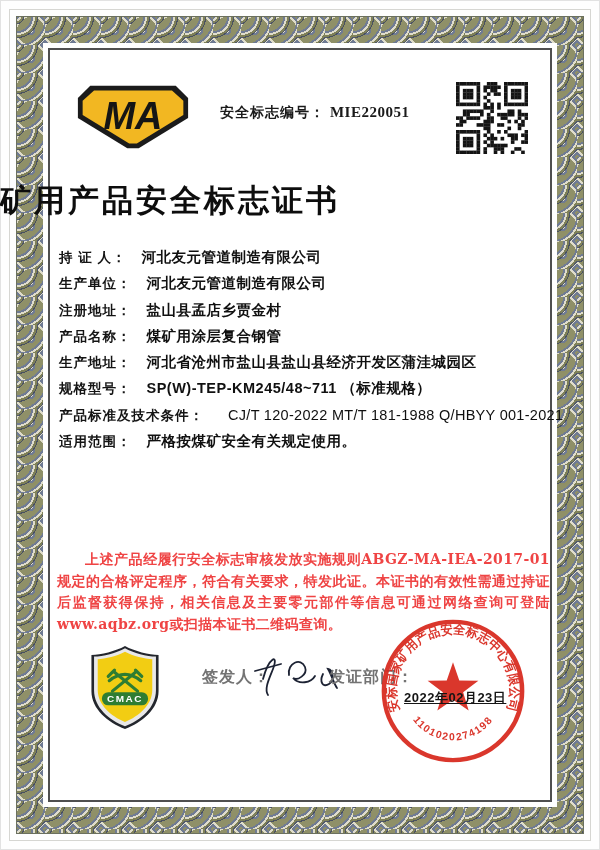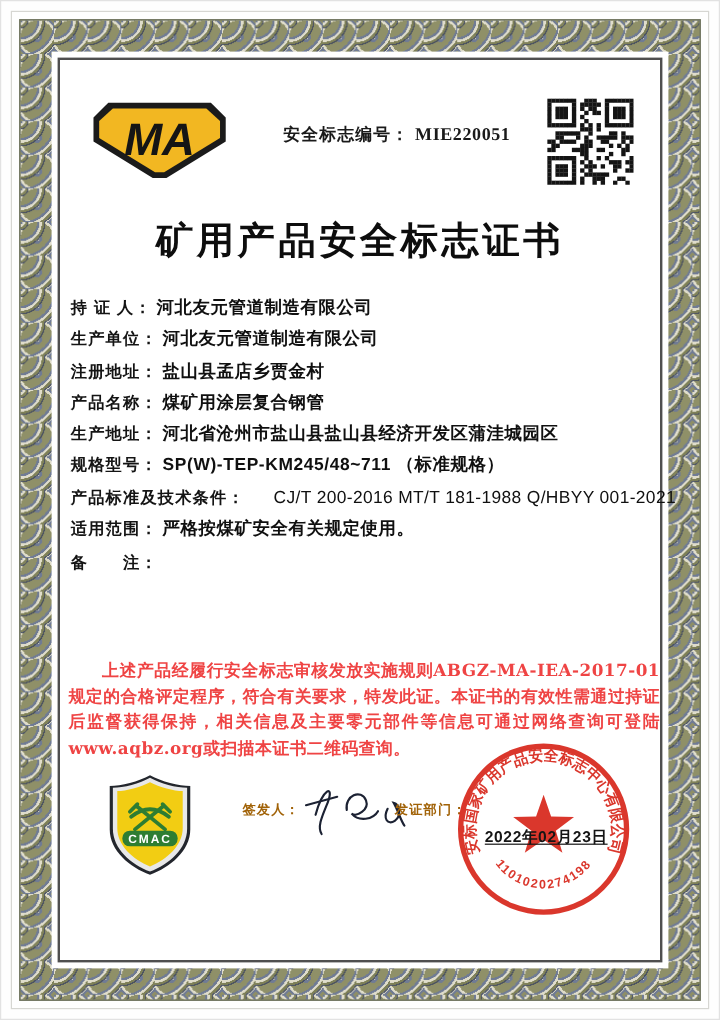--- a/index.html
+++ b/index.html
@@ -7,36 +7,36 @@
         font-family:"Liberation Sans",sans-serif;box-shadow:inset 0 0 0 1px #e2e2e2;}
   .edge{position:absolute;inset:9px;border:1px solid #d6d6d2;pointer-events:none;}
   .frame{position:absolute;inset:16px;background-color:#8f9068;
     background-image:
       repeating-radial-gradient(circle at 0 0, rgba(110,122,150,.95) 0 2px, rgba(228,225,208,.95) 2px 4px, rgba(125,127,86,.95) 4px 6px, rgba(66,74,96,.9) 6px 7px, rgba(150,150,110,0) 7px 14px),
       repeating-radial-gradient(circle at 14px 14px, rgba(228,225,208,.95) 0 2px, rgba(110,122,150,.95) 2px 4px, rgba(143,143,102,.95) 4px 6px, rgba(66,74,96,0) 6px 14px);
     background-size:28px 28px;border:1px solid #6b705e;}
   .inner{position:absolute;inset:48px;background:#ffffff;border:2px solid #4f4f4f;box-shadow:0 0 0 5px #ffffff;}
   .content{position:absolute;inset:0;}
   .abs{position:absolute;}
-  .serial{left:236px;top:104px;font-size:14px;font-weight:600;color:#1a1a1a;letter-spacing:1px;}
+  .serial{left:220px;top:104px;font-size:14px;font-weight:600;color:#1a1a1a;letter-spacing:1px;}
   .serial .num{font-family:"Liberation Serif",serif;font-weight:600;font-size:15px;letter-spacing:.5px;}
-  .title{left:0;right:0;top:180px;text-align:center;font-size:31px;font-weight:900;
+  .title{left:0;right:0;top:180px;text-align:left;font-size:31px;font-weight:900;
          color:#0d0d0d;letter-spacing:3px;font-family:"Liberation Sans",sans-serif;}
   .fields{left:59px;top:244px;right:48px;}
   .frow{line-height:25.3px;white-space:nowrap;}
   .flabel{font-size:13.5px;font-weight:bold;color:#141414;letter-spacing:1px;margin-top:44px;}
-  .fvalue{font-size:14.5px;font-weight:600;color:#101010;margin-left:4px;letter-spacing:.5px;}
+  .fvalue{font-size:14.5px;font-weight:600;color:#101010;margin-left:15px;letter-spacing:.5px;}
   .frow.std .fvalue{font-weight:500;letter-spacing:.3px;margin-left:24px;}
   .daterow{margin-top:3px;}
   .daterow .second{margin-left:52px;}
   .remarkrow{margin-top:2px;}
   .statement{left:57px;right:50px;top:549px;font-size:14px;font-weight:bold;color:#ef4444;
              line-height:21.6px;text-indent:2em;text-align:justify;letter-spacing:.4px;
              font-family:"DejaVu Serif",serif;}
-  .siglabel{font-size:11px;font-weight:bold;color:#a16207;letter-spacing:1px;}
+  .siglabel{font-size:16px;font-weight:bold;color:#737373;letter-spacing:1px;}
   .stampdate{left:404px;top:689px;font-size:13px;font-weight:700;color:#151515;z-index:5;letter-spacing:.5px;text-decoration:underline;}
   .stamp-wrap{left:374px;top:612px;width:158px;height:158px;z-index:4;opacity:.93;}
   svg{display:block;}
 </style>
 </head>
 <body>
 
 <div class="page">
   <div class="edge"></div>
   <div class="frame"></div>
@@ -291,27 +291,24 @@
       <div class="frow">
         <span class="flabel">产品名称：</span><span class="fvalue">煤矿用涂层复合钢管</span>
       </div>
       <div class="frow">
         <span class="flabel">生产地址：</span><span class="fvalue">河北省沧州市盐山县盐山县经济开发区蒲洼城园区</span>
       </div>
       <div class="frow">
         <span class="flabel">规格型号：</span><span class="fvalue">SP(W)-TEP-KM245/48~711 （标准规格）</span>
       </div>
       <div class="frow std">
-        <span class="flabel">产品标准及技术条件：</span><span class="fvalue">CJ/T 200-2016 MT/T 181-1988 Q/HBYY 001-2021</span>
+        <span class="flabel">产品标准及技术条件：</span><span class="fvalue">CJ/T 120-2022 MT/T 181-1988 Q/HBYY 001-2021</span>
       </div>
       <div class="frow">
         <span class="flabel">适用范围：</span><span class="fvalue">严格按煤矿安全有关规定使用。</span>
-      </div>
-      <div class="frow remarkrow">
-        <span class="flabel">备　　注：</span>
       </div>
     </div>
 
     <div class="abs statement">上述产品经履行安全标志审核发放实施规则ABGZ-MA-IEA-2017-01规定的合格评定程序，符合有关要求，特发此证。本证书的有效性需通过持证后监督获得保持，相关信息及主要零元部件等信息可通过网络查询可登陆www.aqbz.org或扫描本证书二维码查询。</div>
 
     <svg class="abs" style="left:88px;top:645px;" width="74" height="86" viewBox="0 0 70 82">
       <path d="M35 1 C26 6 12 9.5 3 9.5 L3 44 C3 61 19 74 35 80 C51 74 67 61 67 44 L67 9.5 C58 9.5 44 6 35 1 Z" fill="#23262d"></path>
       <path d="M35 3 C27 7.5 14 11 5.5 11 L5.5 43.5 C5.5 59.5 20 72 35 77.5 C50 72 64.5 59.5 64.5 43.5 L64.5 11 C56 11 43 7.5 35 3 Z" fill="#e8e8e8"></path>
       <path d="M35 6.5 C27.5 10.5 16 13.5 9 13.5 L9 43 C9 57 21.5 68 35 73.5 C48.5 68 61 57 61 43 L61 13.5 C54 13.5 42.5 10.5 35 6.5 Z" fill="#f2cd13"></path>
       <g stroke="#2e7d32" stroke-width="3" fill="none" stroke-linecap="round">

